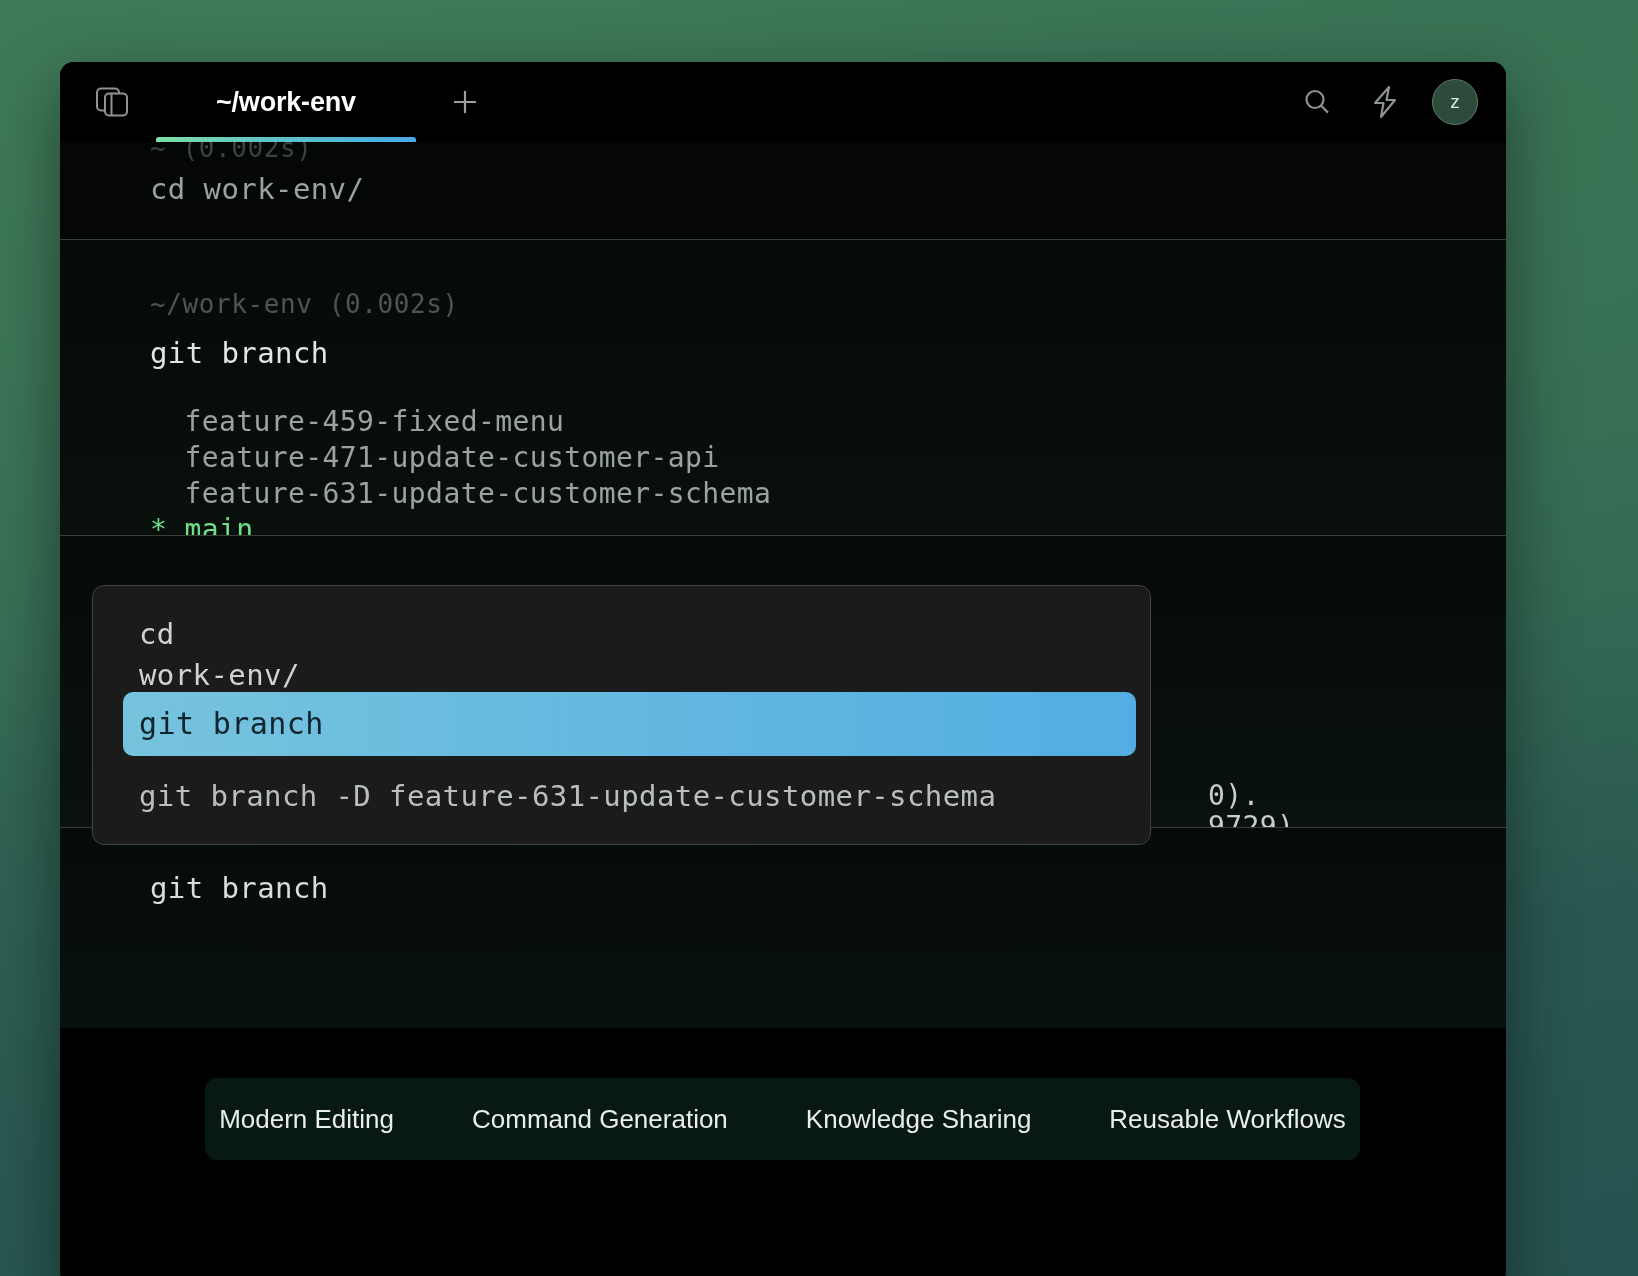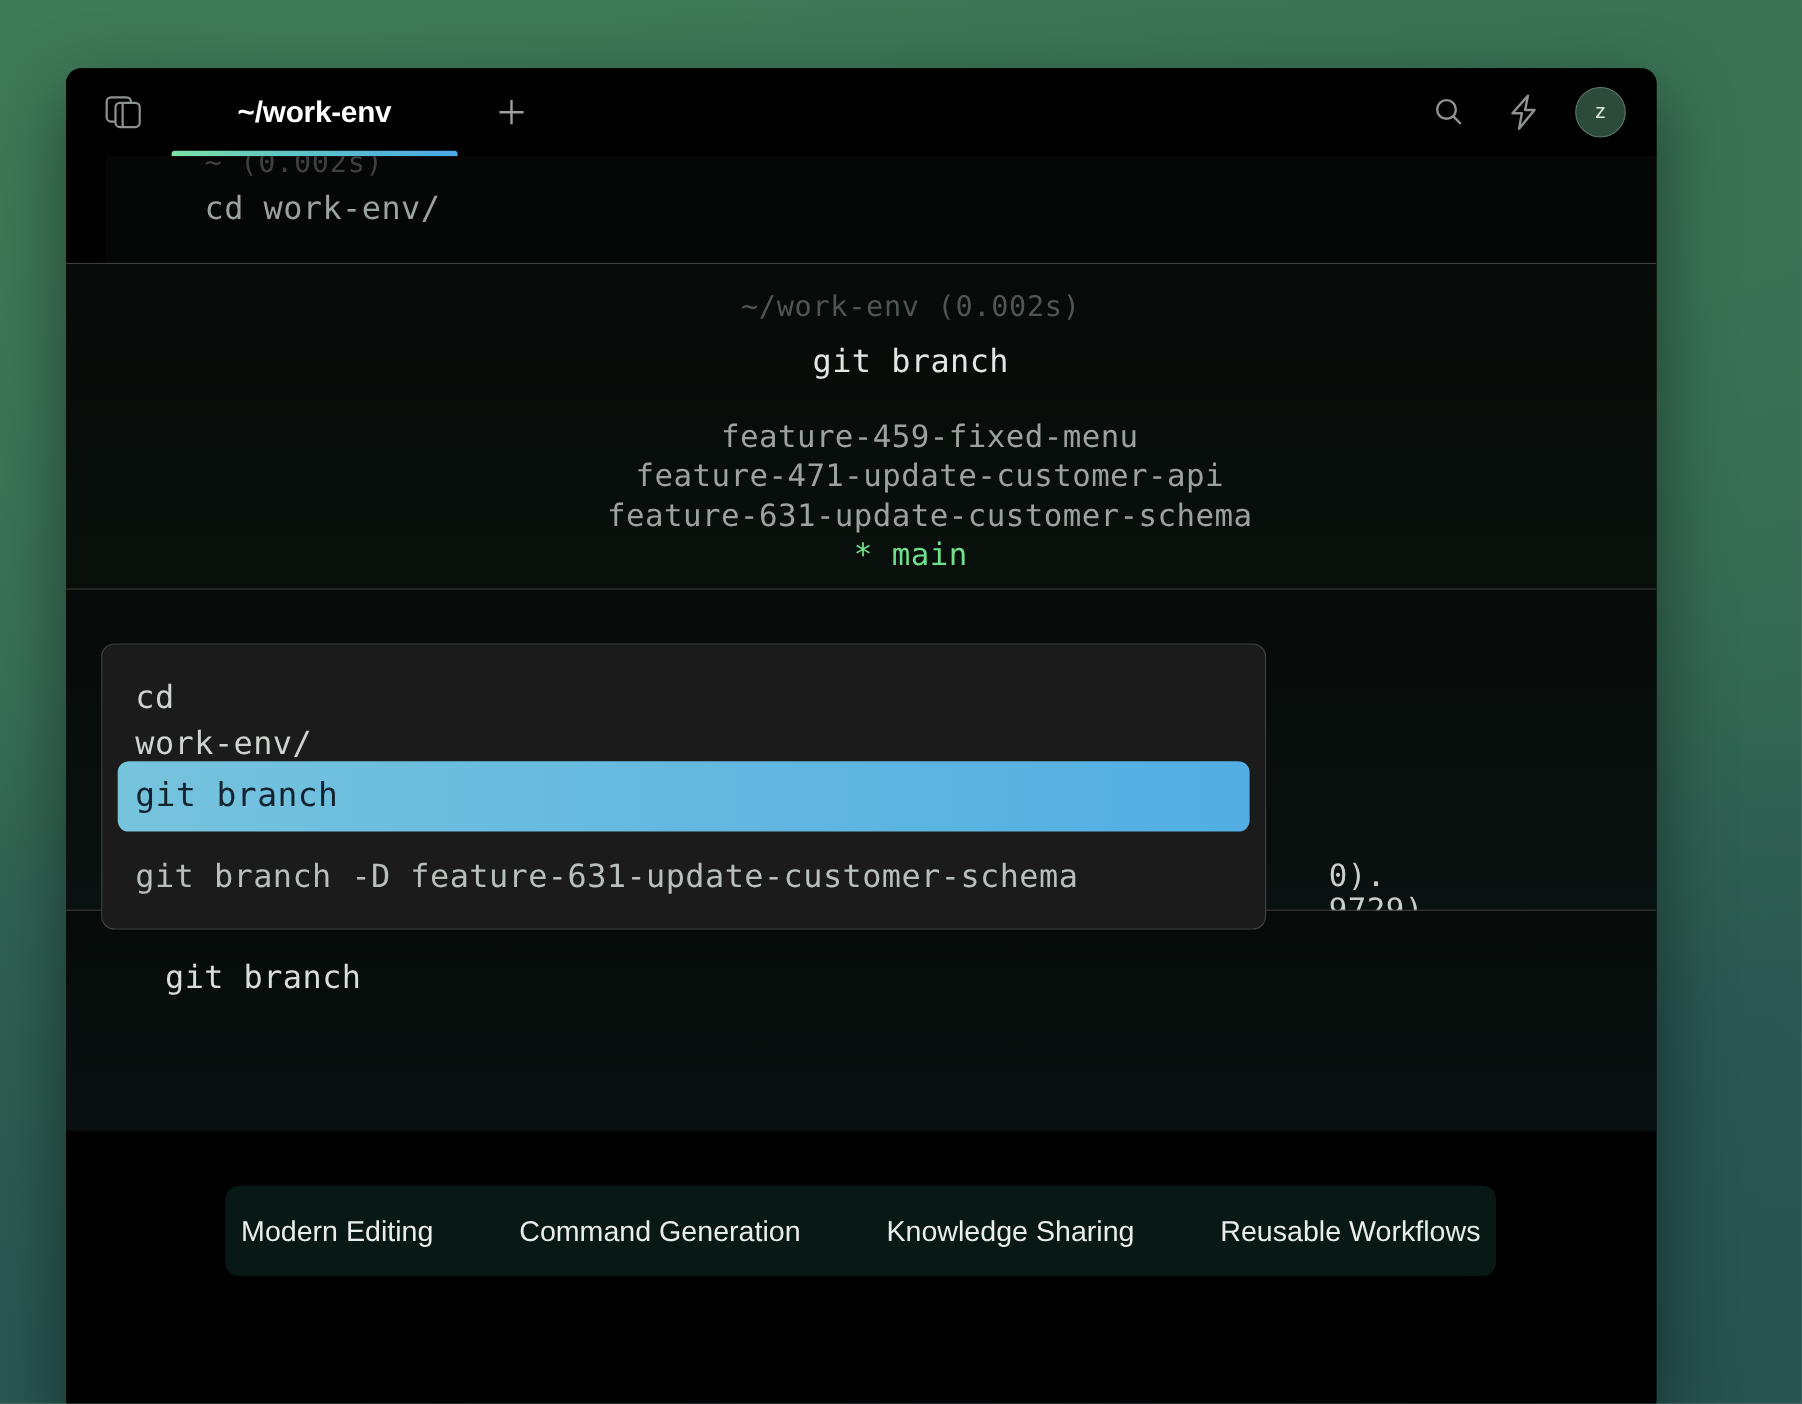--- a/index.html
+++ b/index.html
@@ -113,27 +113,25 @@
     position: relative;
     padding: 0 0 0 90px;
     border-top: 1px solid #3a3f3c;
   }
   .block:first-child { border-top: none; }
 
   .block-0 {
     background: #050707;
     height: 97px;
     padding-top: 0;
-    margin-left: 36px;
   }
   .block-1 {
     background: linear-gradient(180deg, #060a08 0%, #09100c 100%);
     height: 296px;
-    padding-top: 15px;
-    text-align: center;
+    padding-top: 40px;
   }
   .block-2 {
     background: linear-gradient(180deg, #060a08 0%, #091210 100%);
     height: 292px;
     padding-top: 34px;
   }
   .block-3 {
     background: linear-gradient(180deg, #060b09 0%, #081110 100%);
     height: 201px;
     padding-top: 34px;
@@ -186,21 +184,21 @@
 
   
   .suggest {
     position: absolute;
     left: 32px;
     top: 443px;
     width: 1059px;
     background: #1a1b1a;
     border: 1px solid #3f433f;
     border-radius: 12px;
-    padding: 28px 0 26px 0;
+    padding: 28px 0 26px 16px;
     z-index: 5;
   }
   .sug-item {
     padding: 0 30px;
     color: #cfd4d0;
     font-size: 29px;
     line-height: 41px;
     letter-spacing: 0.4px;
     white-space: pre;
     font-family: "DejaVu Sans Mono", "Liberation Mono", monospace;

